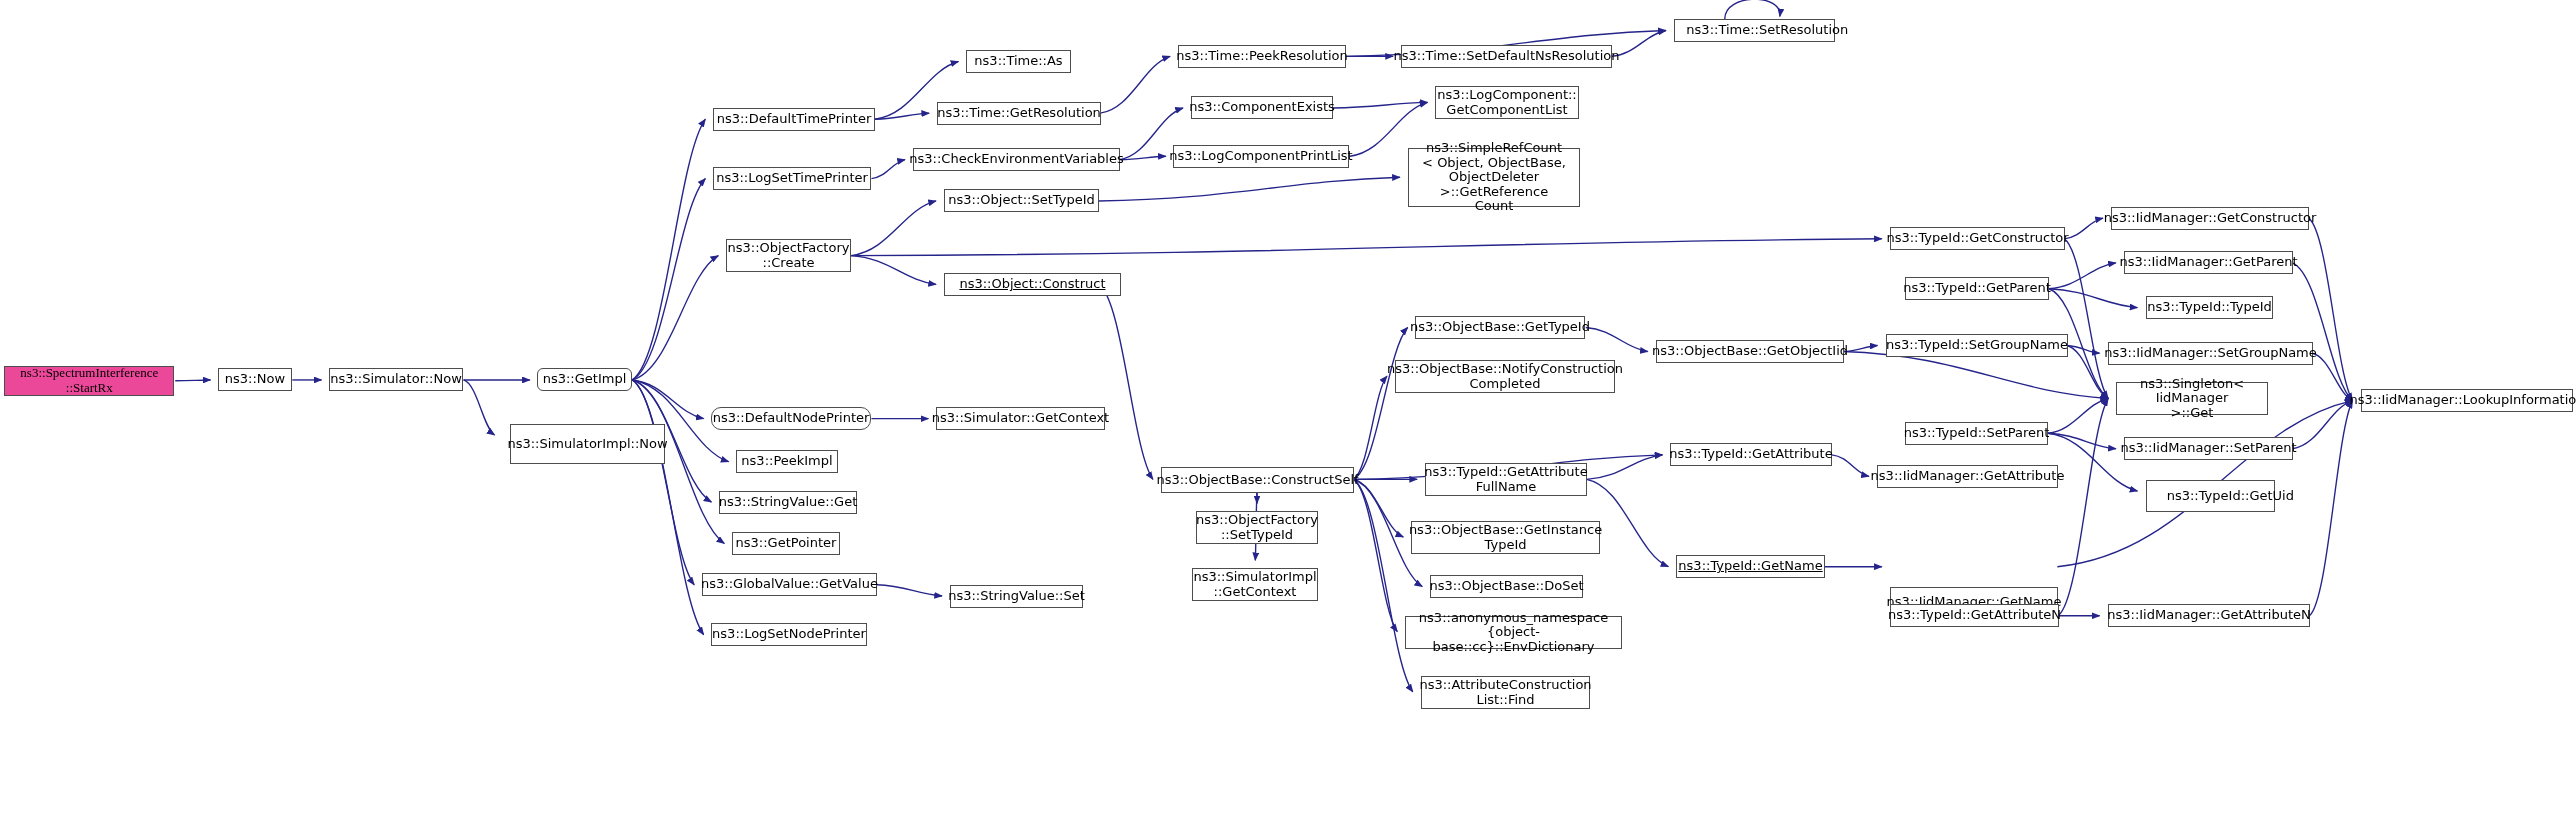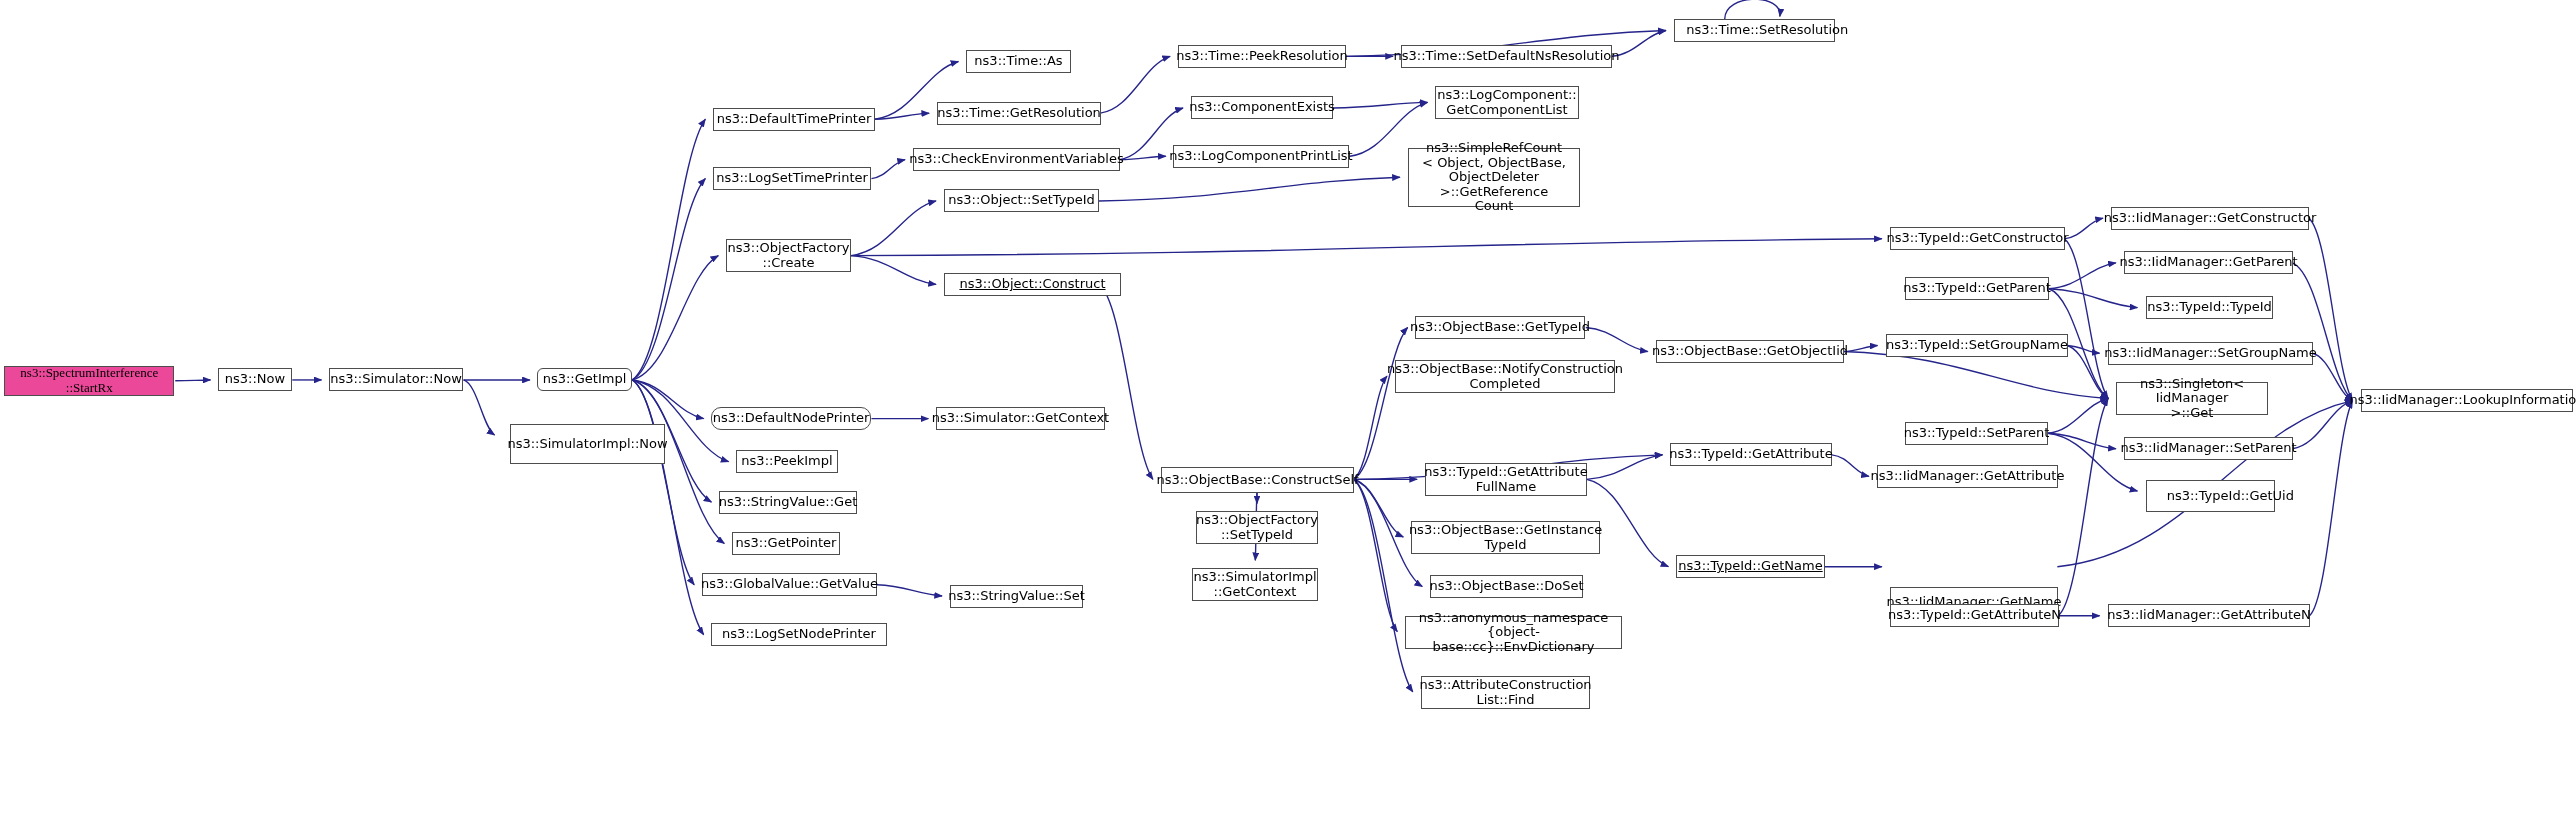--- a/index.html
+++ b/index.html
@@ -128,21 +128,21 @@
       </div>
       <div class="node" style="left: 719px; top: 491px; width: 138px; height: 23px;">
         <span class="lbl">ns3::StringValue::Get</span>
       </div>
       <div class="node" style="left: 732px; top: 532px; width: 108px; height: 23px;">
         <span class="lbl">ns3::GetPointer</span>
       </div>
       <div class="node" style="left: 702px; top: 573px; width: 175px; height: 23px;">
         <span class="lbl">ns3::GlobalValue::GetValue</span>
       </div>
-      <div class="node" style="left: 711px; top: 623px; width: 176px; height: 23px;">
+      <div class="node" style="left: 711px; top: 623px; width: 156px; height: 23px;">
         <span class="lbl">ns3::LogSetNodePrinter</span>
       </div>
       <div class="node" style="left: 966px; top: 50px; width: 105px; height: 23px;">
         <span class="lbl">ns3::Time::As</span>
       </div>
       <div class="node" style="left: 937px; top: 102px; width: 164px; height: 23px;">
         <span class="lbl">ns3::Time::GetResolution</span>
       </div>
       <div class="node" style="left: 913px; top: 148px; width: 207px; height: 23px;">
         <span class="lbl">ns3::CheckEnvironmentVariables</span>

